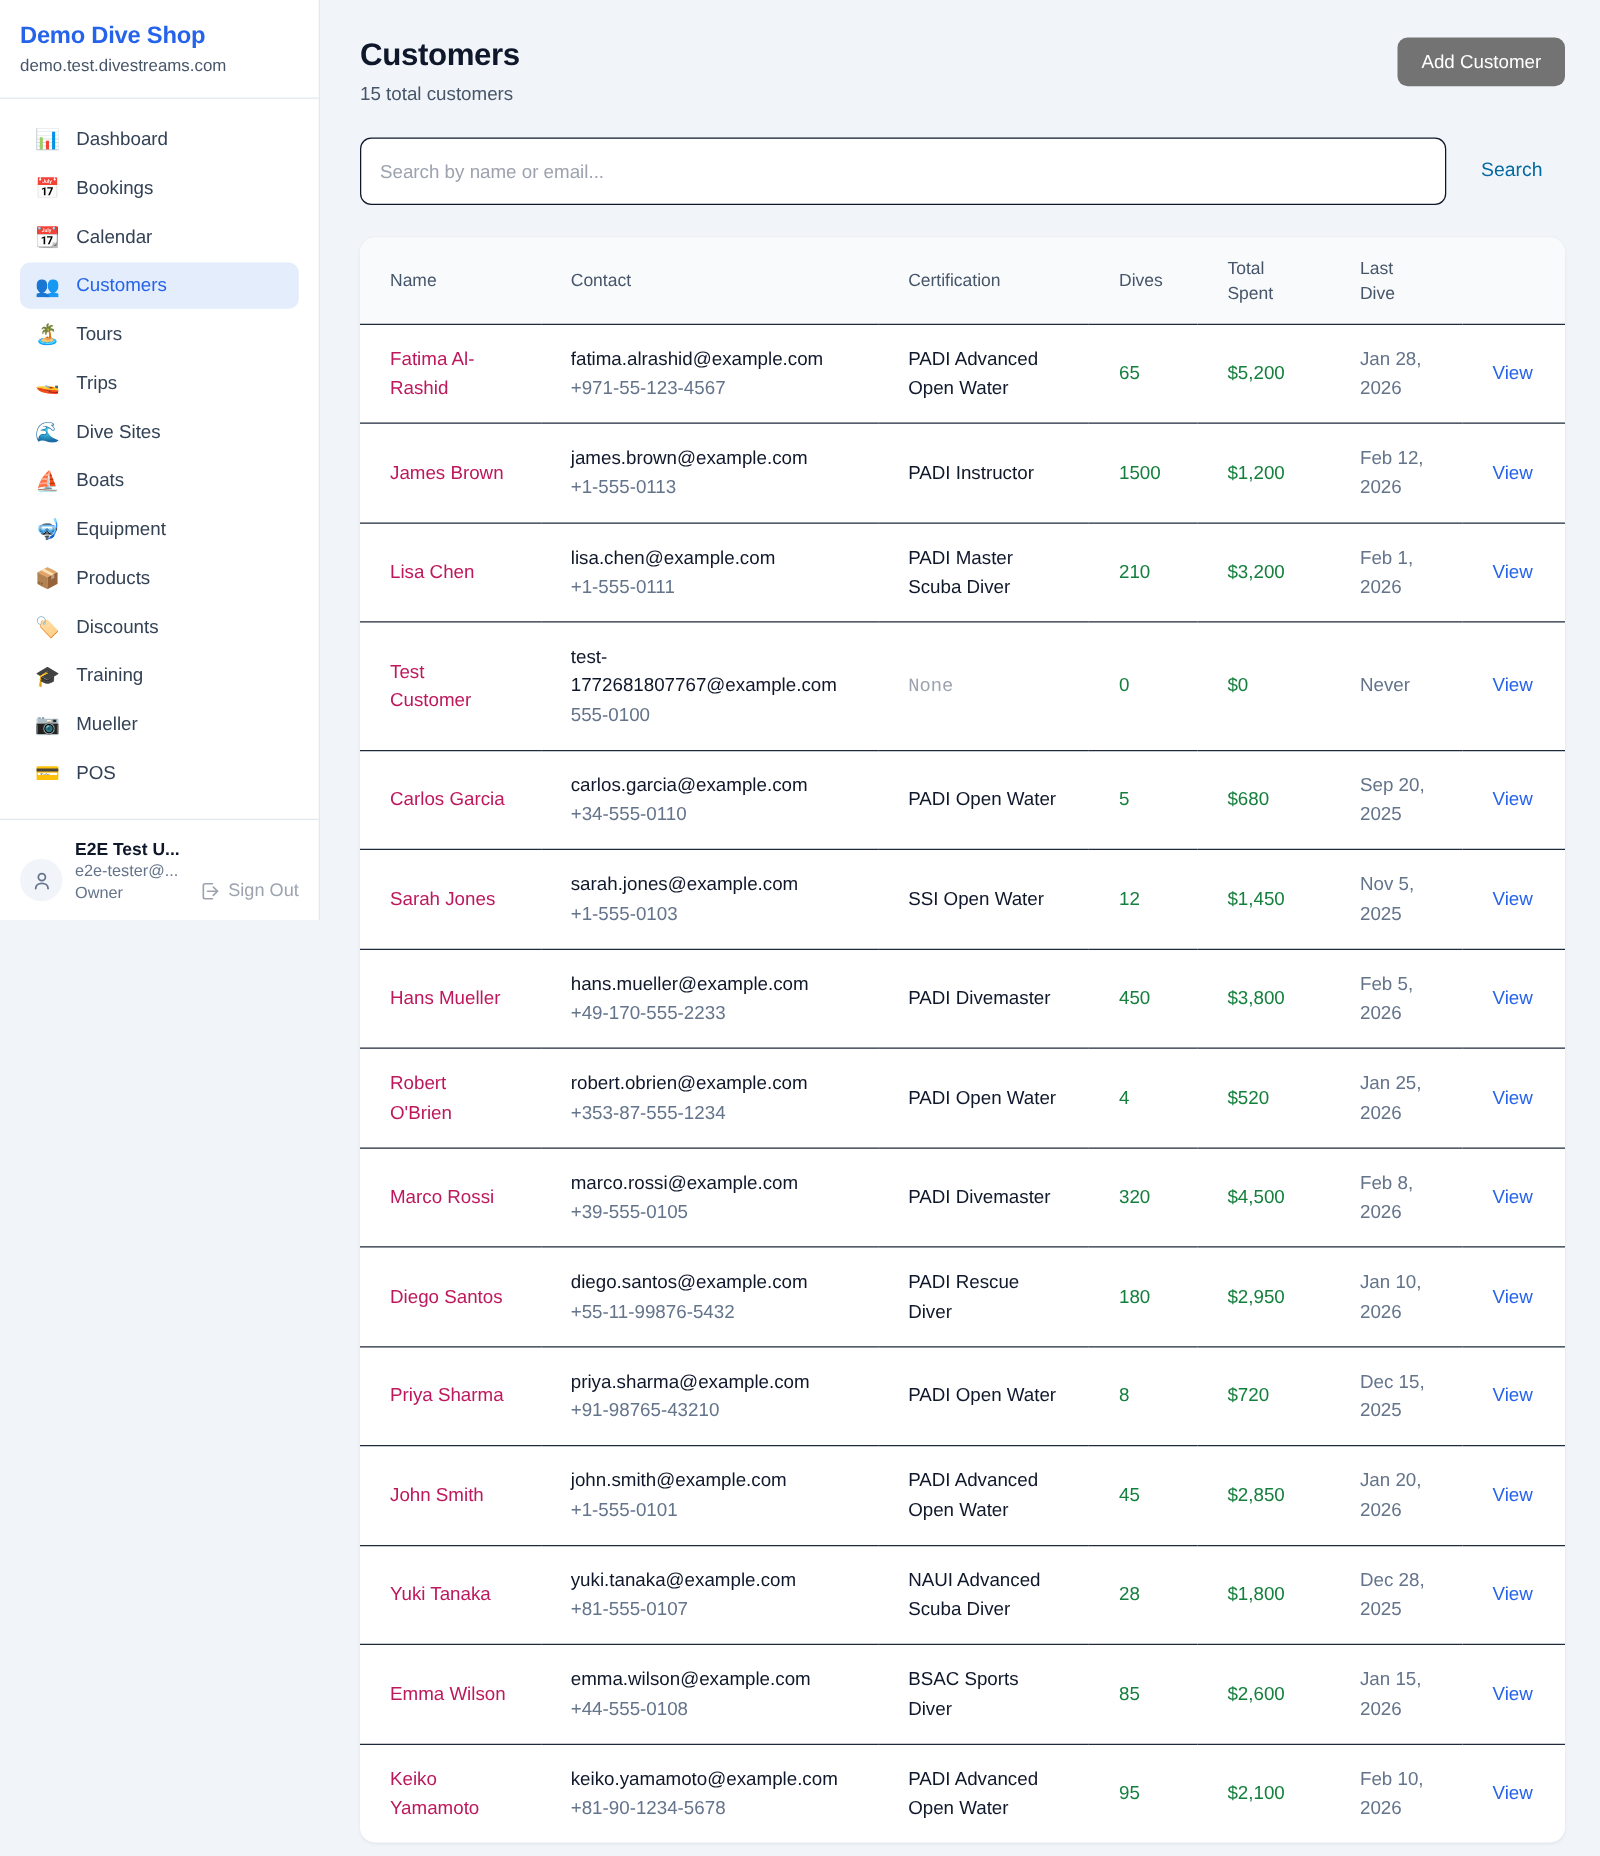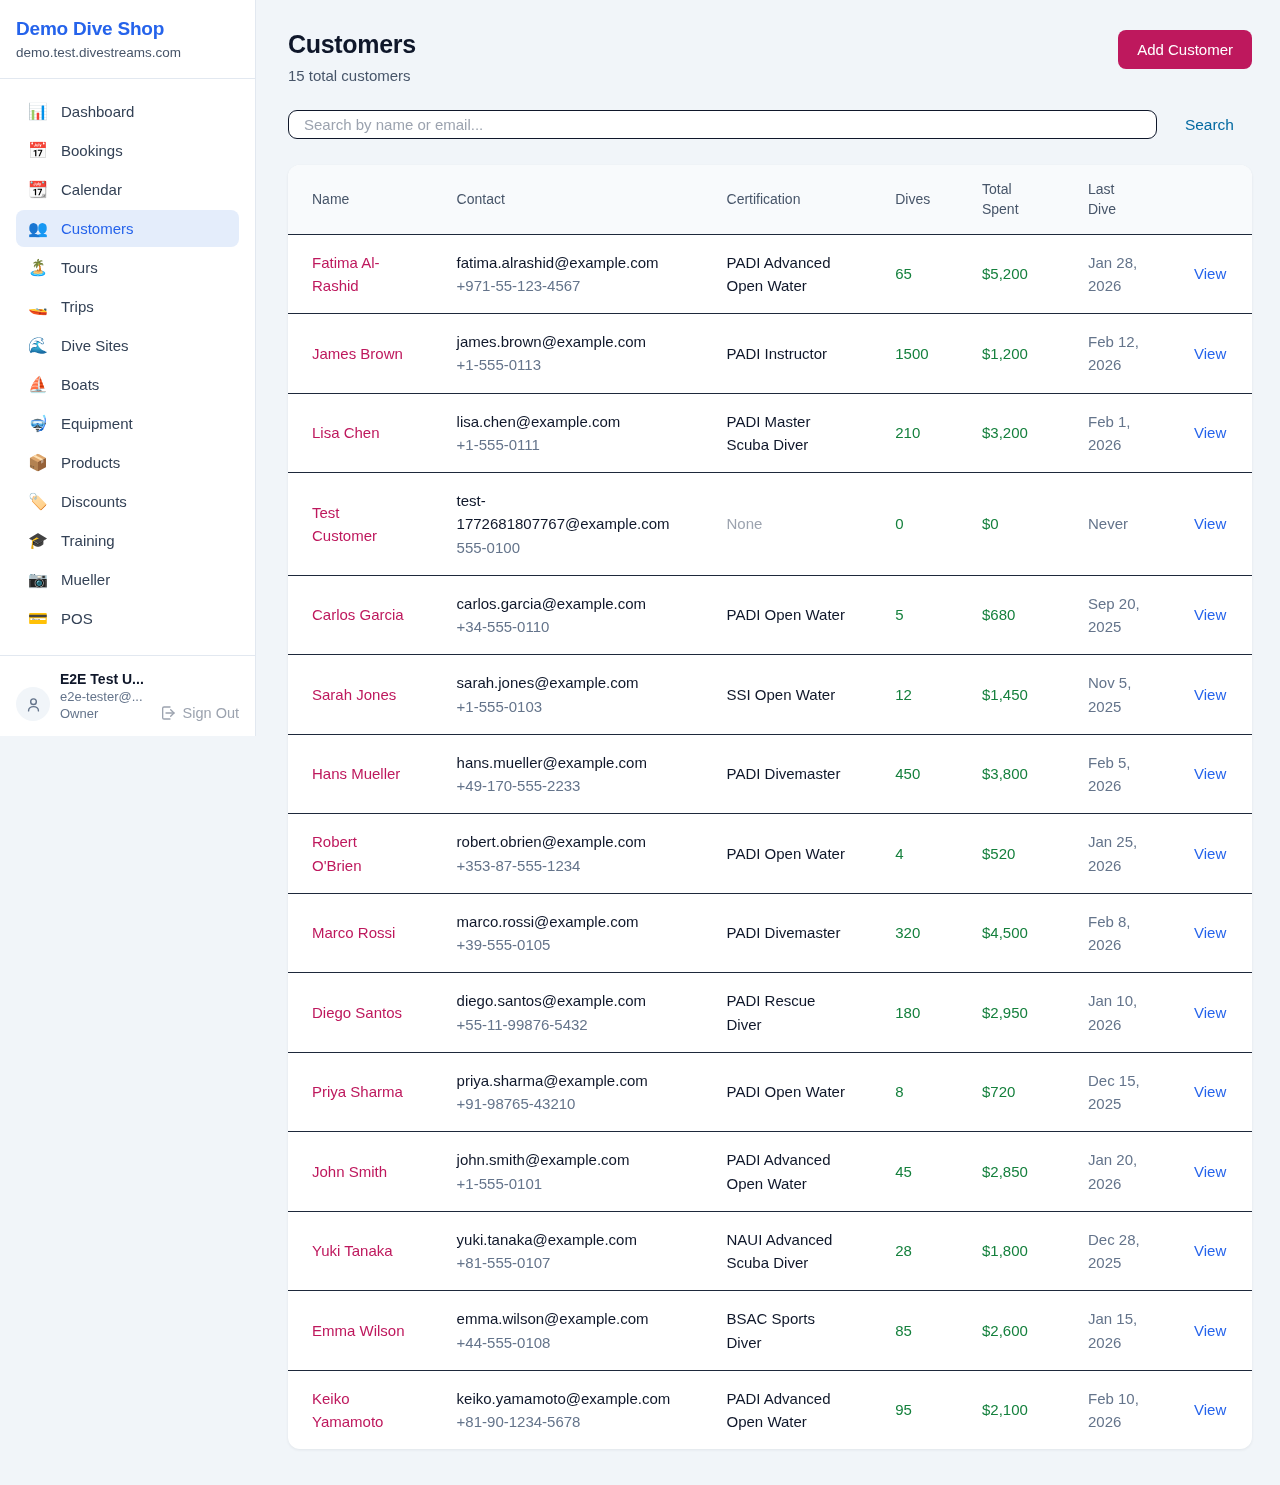--- a/index.html
+++ b/index.html
@@ -83,35 +83,35 @@
     cursor: pointer;
     flex-shrink: 0;
   }
 
   
   .main { flex: 1; padding: 30px 28px 34px 32px; min-width: 0; }
   .page-header { display: flex; justify-content: space-between; align-items: flex-start; }
   .page-title { font-size: 25px; font-weight: 700; color: #0f172a; letter-spacing: -0.3px; }
   .page-subtitle { margin-top: 8px; font-size: 15px; color: #475569; }
   .add-btn {
-    background: #be185d;
+    background: #737373;
     color: #ffffff;
     border: none;
     border-radius: 8px;
     padding: 11px 19px;
     font-size: 15px;
     font-weight: 500;
     font-family: inherit;
     cursor: pointer;
   }
 
   .search-row { display: flex; align-items: center; margin-top: 26px; }
   .search-input {
     flex: 1;
-    height: 29px;
+    height: 54px;
     border: 1px solid #0f172a;
     border-radius: 9px;
     padding: 0 15px;
     font-size: 15px;
     font-family: inherit;
     color: #0f172a;
     background: #ffffff;
     outline: none;
   }
   .search-input::placeholder { color: #9ca3af; }
@@ -157,21 +157,21 @@
     padding: 16px 24px;
     font-size: 15px;
     vertical-align: middle;
     line-height: 1.55;
     overflow-wrap: break-word;
   }
   .cell-name { color: #be185d; font-weight: 500; cursor: pointer; }
   .cell-email { color: #0f172a; }
   .cell-phone { color: #64748b; }
   .cell-cert { color: #0f172a; }
-  .cell-cert.muted { color: #9ca3af; }
+  .cell-cert.muted { color: #9ca3af; font-family: Liberation Mono, monospace; }
   .cell-dives, .cell-total { color: #15803d; }
   .cell-last { color: #64748b; }
   .view-link { color: #2563eb; font-weight: 500; cursor: pointer; }
 </style>
 </head>
 <body>
 
 <div class="app">
 
   <aside class="sidebar">

